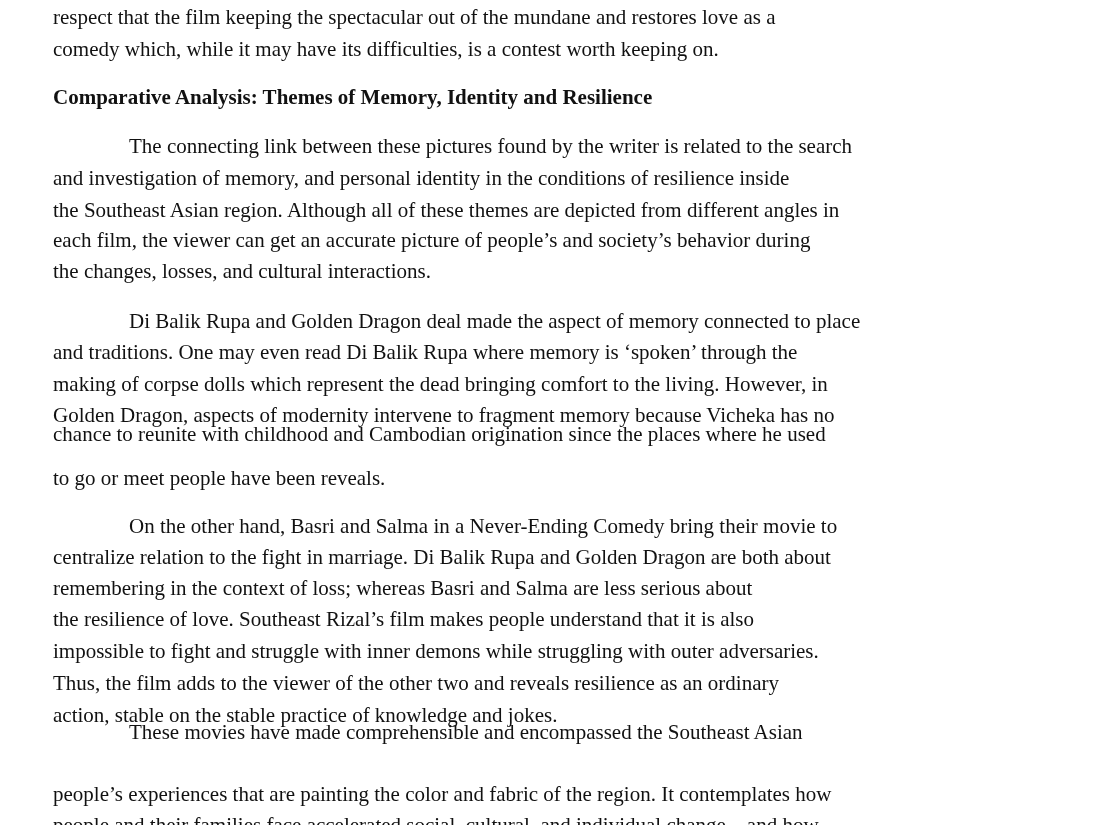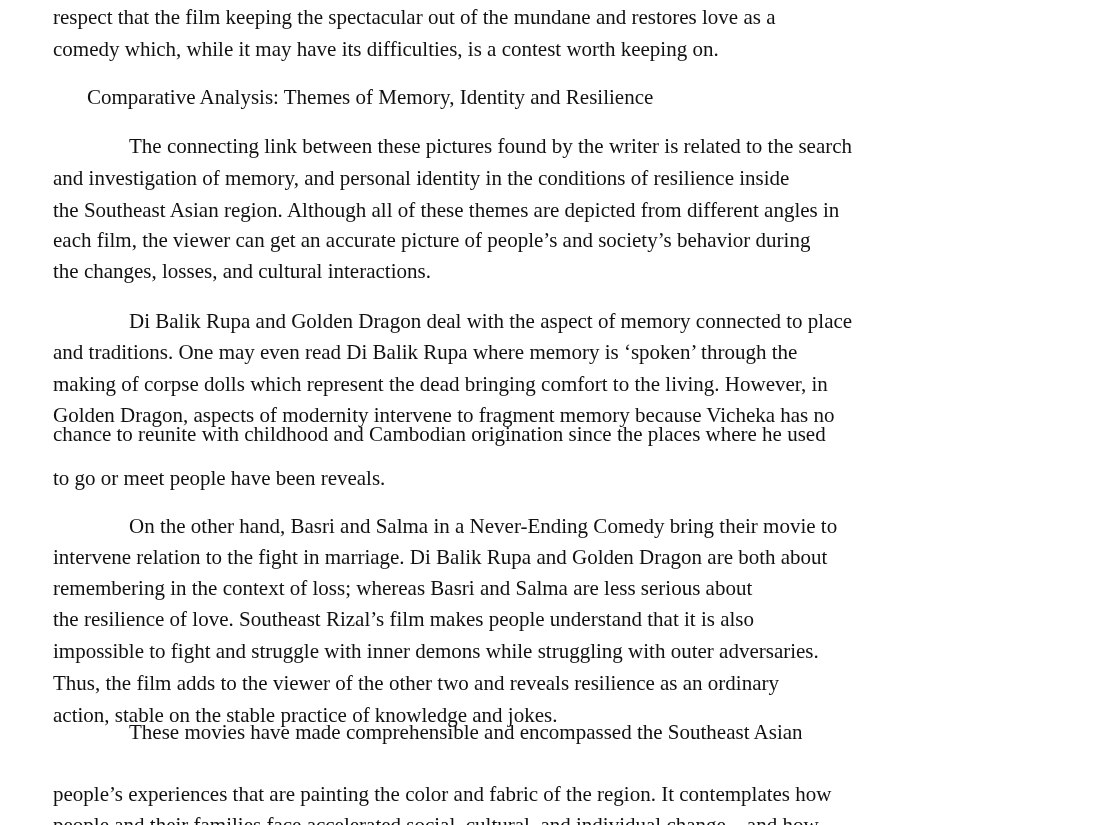--- a/index.html
+++ b/index.html
@@ -4,51 +4,51 @@
 <style>
   html, body { margin: 0; padding: 0; background: #ffffff; }
   body { width: 1100px; height: 825px; overflow: hidden; position: relative; }
   .page {
     position: absolute; left: 53px; top: 0; width: 1000px;
     font-family: "Liberation Serif", "DejaVu Serif", serif;
     font-size: 21px; color: #111111;
   }
   .line { position: absolute; left: 0; white-space: nowrap; line-height: 24px; }
   .indent { left: 76px; }
-  .heading { font-weight: normal; margin-left: 34px; }
+  .heading { font-weight: bold; }
 </style>
 </head>
 <body>
 
 <div class="page">
   <div class="line" style="top:5px">respect that the film keeping the spectacular out of the mundane and restores love as a</div>
   <div class="line" style="top:37px">comedy which, while it may have its difficulties, is a contest worth keeping on.</div>
 
   <div class="line heading" style="top:85px">Comparative Analysis: Themes of Memory, Identity and Resilience</div>
 
   <div>
     <div class="line indent" style="top:134px">The connecting link between these pictures found by the writer is related to the search</div>
     <div class="line" style="top:166px">and investigation of memory, and personal identity in the conditions of resilience inside</div>
     <div class="line" style="top:198px">the Southeast Asian region. Although all of these themes are depicted from different angles in</div>
     <div class="line" style="top:228px">each film, the viewer can get an accurate picture of people’s and society’s behavior during</div>
     <div class="line" style="top:259px">the changes, losses, and cultural interactions.</div>
   </div>
 
   <div>
-    <div class="line indent" style="top:309px">Di Balik Rupa and Golden Dragon deal with the aspect of memory connected to place</div>
+    <div class="line indent" style="top:309px">Di Balik Rupa and Golden Dragon deal made the aspect of memory connected to place</div>
     <div class="line" style="top:340px">and traditions. One may even read Di Balik Rupa where memory is ‘spoken’ through the</div>
     <div class="line" style="top:372px">making of corpse dolls which represent the dead bringing comfort to the living. However, in</div>
     <div class="line" style="top:403px">Golden Dragon, aspects of modernity intervene to fragment memory because Vicheka has no</div>
     <div class="line" style="top:422px">chance to reunite with childhood and Cambodian origination since the places where he used</div>
     <div class="line" style="top:466px">to go or meet people have been reveals.</div>
   </div>
 
   <div>
     <div class="line indent" style="top:514px">On the other hand, Basri and Salma in a Never-Ending Comedy bring their movie to</div>
-    <div class="line" style="top:545px">intervene relation to the fight in marriage. Di Balik Rupa and Golden Dragon are both about</div>
+    <div class="line" style="top:545px">centralize relation to the fight in marriage. Di Balik Rupa and Golden Dragon are both about</div>
     <div class="line" style="top:576px">remembering in the context of loss; whereas Basri and Salma are less serious about</div>
     <div class="line" style="top:607px">the resilience of love. Southeast Rizal’s film makes people understand that it is also</div>
     <div class="line" style="top:639px">impossible to fight and struggle with inner demons while struggling with outer adversaries.</div>
     <div class="line" style="top:671px">Thus, the film adds to the viewer of the other two and reveals resilience as an ordinary</div>
     <div class="line" style="top:703px">action, stable on the stable practice of knowledge and jokes.</div>
   </div>
 
   <div>
     <div class="line indent" style="top:720px">These movies have made comprehensible and encompassed the Southeast Asian</div>
     <div class="line" style="top:782px">people’s experiences that are painting the color and fabric of the region. It contemplates how</div>

